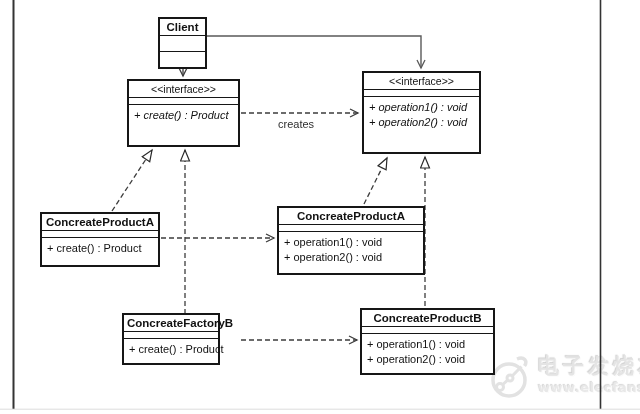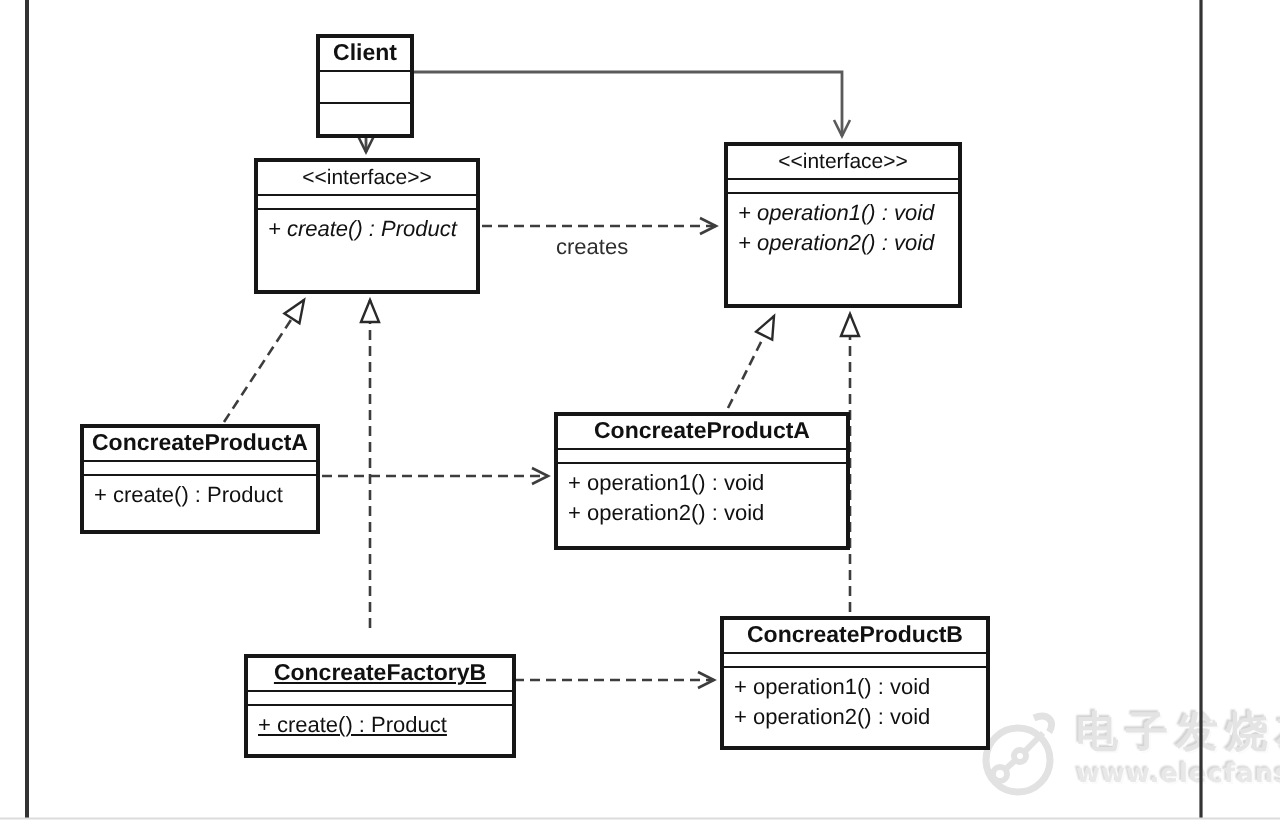--- a/index.html
+++ b/index.html
@@ -154,21 +154,21 @@
     <div class="uml-title">
       <div class="uml-name">ConcreateProductA</div>
     </div>
     <div class="empty-comp"></div>
     <div class="uml-ops">
       <div class="uml-op">+ operation1() : void</div>
       <div class="uml-op">+ operation2() : void</div>
     </div>
   </div>
 
-  <div class="uml-class" style="left:122px; top:327px; width:136px; height:52px;text-decoration:underline;">
+  <div class="uml-class" style="left:122px; top:313px; width:98px; height:52px;">
     <div class="uml-title">
       <div class="uml-name">ConcreateFactoryB</div>
     </div>
     <div class="empty-comp"></div>
     <div class="uml-ops">
       <div class="uml-op">+ create() : Product</div>
     </div>
   </div>
 
   <div class="uml-class" style="left:360px; top:308px; width:135px; height:67px;">

